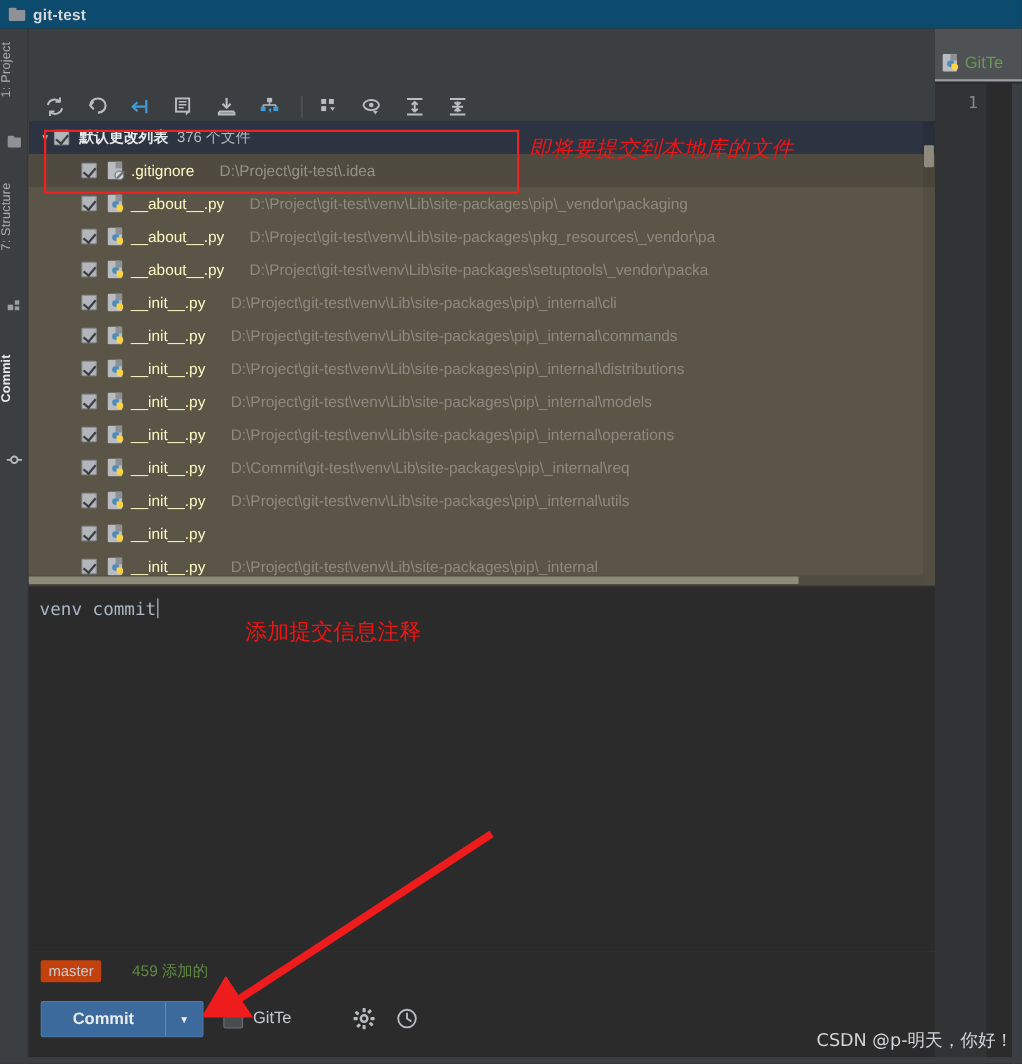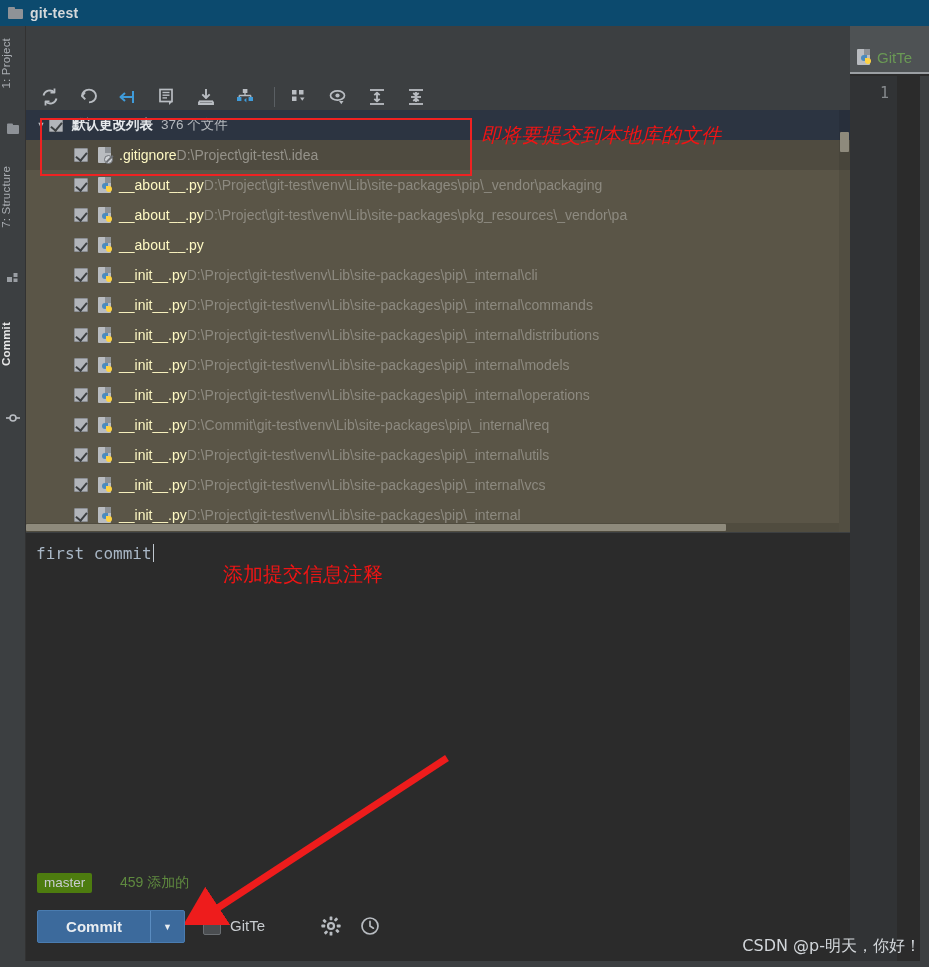--- a/index.html
+++ b/index.html
@@ -95,21 +95,21 @@
   .cb:after {
     content: ""; position: absolute; left: 3px; top: 1px; width: 5px; height: 9px;
     border-right: 2px solid #3c3f41; border-bottom: 2px solid #3c3f41;
     transform: rotate(40deg);
   }
 
   .cl-name { color: #e6e9ec; font-size: 13.5px; font-weight: bold; margin-left: 9px; }
   .cl-count { color: #b4b8bd; font-size: 13.5px; margin-left: 8px; }
 
   .fname { color: #fef9c3; font-size: 14px; margin-left: 6px; white-space: nowrap; }
-  .fpath { color: #8d8a80; font-size: 14px; margin-left: 0; white-space: nowrap; }
+  .fpath { color: #8d8a80; font-size: 14px; margin-left: 23px; white-space: nowrap; }
   .gitignore .fpath { color: #95928a; }
 
   
   .pyico { position: relative; width: 15px; height: 17px; flex: 0 0 15px; margin-left: 10px; }
   .pyico .page {
     position: absolute; left: 0; top: 0; width: 13px; height: 16px;
     background: #b9bcc0; border-radius: 1px;
   }
   .pyico .fold {
     position: absolute; left: 7px; top: 0; width: 6px; height: 6px;
@@ -171,21 +171,21 @@
     vertical-align: -3px; margin-left: 1px;
   }
 
   
   .bottombar {
     position: absolute; left: 26px; top: 865px; width: 824px; height: 102px;
     background: #2b2b2b;
   }
   .branchchip {
     position: absolute; left: 11px; top: 8px; padding: 2px 7px 3px 7px;
-    background: #4d7c0f; color: #c8ccd0; font-size: 13.5px; border-radius: 2px; text-align: right;
+    background: #c2410c; color: #c8ccd0; font-size: 13.5px; border-radius: 2px; text-align: right;
   }
   .addedinfo {
     position: absolute; left: 94px; top: 9px; color: #5f8a3f; font-size: 14px;
   }
   .commitbtn {
     position: absolute; left: 11px; top: 45px; height: 33px; width: 148px;
     background: #3c6a9c; border: 1px solid #4a7cb0; border-radius: 2px;
     display: flex; align-items: center; cursor: pointer;
   }
   .commitbtn-label {
@@ -436,20 +436,21 @@
         <div class="row filerow">
           <div style="width:48px;flex:0 0 48px;"></div>
           <div class="cb"></div>
           <div class="pyico">
             <div class="page"></div>
             <div class="fold"></div>
             <div class="snake1"></div>
             <div class="snake2"></div>
           </div>
           <div class="fname">__about__.py</div>
+          <div class="fpath">D:\Project\git-test\venv\Lib\site-packages\setuptools\_vendor\packa</div>
         </div>
         <div class="row filerow">
           <div style="width:48px;flex:0 0 48px;"></div>
           <div class="cb"></div>
           <div class="pyico">
             <div class="page"></div>
             <div class="fold"></div>
             <div class="snake1"></div>
             <div class="snake2"></div>
           </div>
@@ -531,21 +532,20 @@
         <div class="row filerow">
           <div style="width:48px;flex:0 0 48px;"></div>
           <div class="cb"></div>
           <div class="pyico">
             <div class="page"></div>
             <div class="fold"></div>
             <div class="snake1"></div>
             <div class="snake2"></div>
           </div>
           <div class="fname">__init__.py</div>
-          <div class="fpath">D:\Project\git-test\venv\Lib\site-packages\pip\_internal\vcs</div>
         </div>
         <div class="row filerow">
           <div style="width:48px;flex:0 0 48px;"></div>
           <div class="cb"></div>
           <div class="pyico">
             <div class="page"></div>
             <div class="fold"></div>
             <div class="snake1"></div>
             <div class="snake2"></div>
           </div>
@@ -556,21 +556,21 @@
 
     <div class="hscroll-track">
       <div class="hscroll-thumb"></div>
     </div>
     <div class="vscroll-track">
       <div class="vscroll-thumb"></div>
     </div>
   </div>
 
   <div class="msgbox">
-    <div class="msgtext"><span>first commit</span><span class="caret"></span></div>
+    <div class="msgtext"><span>venv commit</span><span class="caret"></span></div>
   </div>
 
   <div class="bottombar">
     <div class="branchchip">master</div>
     <div class="addedinfo">459 添加的</div>
 
     <div class="commitbtn">
       <div class="commitbtn-label">Commit</div>
       <div class="commitbtn-arrow">▼</div>
     </div>

